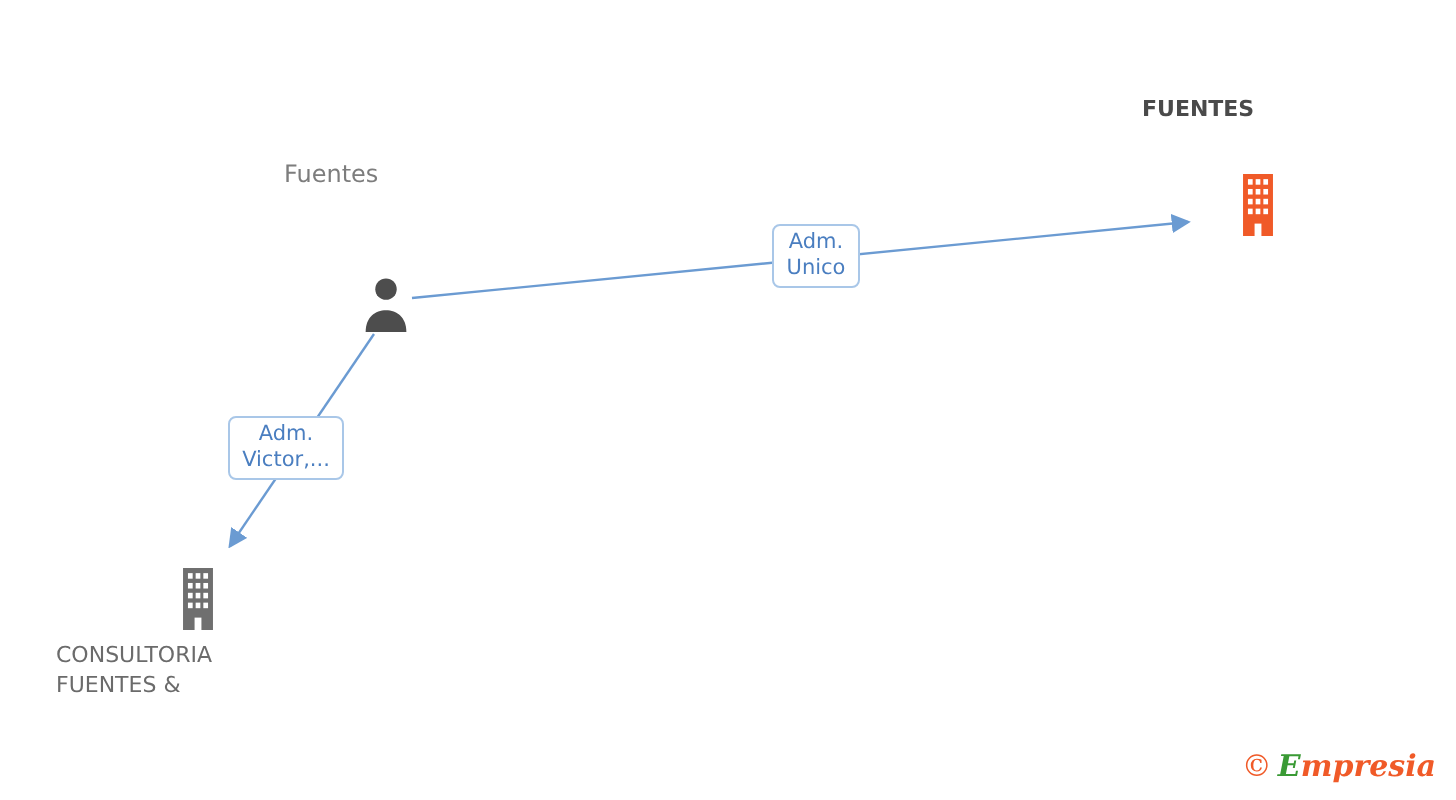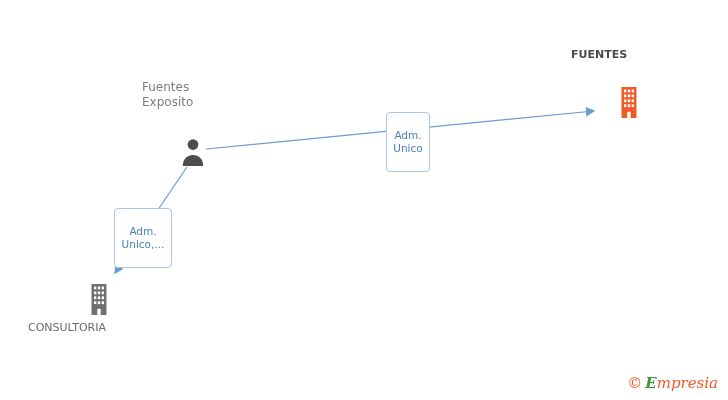--- a/index.html
+++ b/index.html
@@ -47,55 +47,54 @@
 
   .edge-label {
     position: absolute;
     background: #ffffff;
     border: 1px solid #a9c7e8;
     border-radius: 4px;
     color: #4a7ec0;
     font-size: 10.5px;
     line-height: 13px;
     text-align: center;
-    padding: 16px 4px;
+    padding: 2px 4px;
   }
   .edge-label-top { left: 386px; top: 112px; width: 44px; }
   .edge-label-bottom { left: 114px; top: 208px; width: 58px; }
 
   .footer-logo {
     position: absolute;
     right: 10px; bottom: 8px;
     font-family: "DejaVu Serif", "Liberation Serif", serif;
     font-style: italic;
     font-size: 15px;
     white-space: nowrap;
   }
   .footer-logo .copy { color: #f05a28; font-style: normal; margin-right: 3px; }
   .footer-logo .brand-initial { color: #3a9a35; font-weight: bold; }
-  .footer-logo .brand-rest { color: #f05a28; }
+  .footer-logo .brand-rest { color: #f05a28; font-weight: bold; }
 </style>
 </head>
 <body>
 
 <div class="stage">
 
   <svg class="edges" width="728" height="400" viewBox="0 0 728 400">
     <defs>
       <marker id="arrowhead" viewBox="0 0 10 10" refX="8.5" refY="5" markerWidth="8" markerHeight="8" orient="auto">
         <path d="M0,0 L10,5 L0,10 z" fill="#6b9bd2"></path>
       </marker>
     </defs>
     <line x1="206" y1="149" x2="594" y2="111" stroke="#6b9bd2" stroke-width="1.2" marker-end="url(#arrowhead)"></line>
     <line x1="187" y1="167" x2="115" y2="273" stroke="#6b9bd2" stroke-width="1.2" marker-end="url(#arrowhead)"></line>
   </svg>
 
   <div class="node-label person-label">
     <div>Fuentes</div>
-    <div>Exposito</div>
   </div>
   <div class="node person-node">
     <span class="icon">
       <svg width="28" height="30" viewBox="0 0 26 28">
         <circle cx="13" cy="8" r="5" fill="#4d4d4d"></circle>
         <path d="M3.5 28 c0-7 4.5-10.2 9.5-10.2 s9.5 3.2 9.5 10.2 z" fill="#4d4d4d"></path>
       </svg>
     </span>
   </div>
 
@@ -142,28 +141,29 @@
           <rect x="7.3" y="16.2" width="2.2" height="2.6"></rect>
             <rect x="10.9" y="16.2" width="2.2" height="2.6"></rect>
             <rect x="14.5" y="16.2" width="2.2" height="2.6"></rect>
           <rect x="10.4" y="23.2" width="3.2" height="5.8"></rect>
         </g>
       </svg>
     </span>
   </div>
   <div class="node-label company-bottom-label">
     <div>CONSULTORIA</div>
+    <div>FUENTES &amp;</div>
   </div>
 
   <div class="edge-label edge-label-top">
     <div>Adm.</div>
     <div>Unico</div>
   </div>
   <div class="edge-label edge-label-bottom">
     <div>Adm.</div>
-    <div>Unico,...</div>
+    <div>Victor,...</div>
   </div>
 
   <div class="footer-logo">
     <span class="copy">©</span><span class="brand-initial">E</span><span class="brand-rest">mpresia</span>
   </div>
 
 </div>
 
 </body></html>

